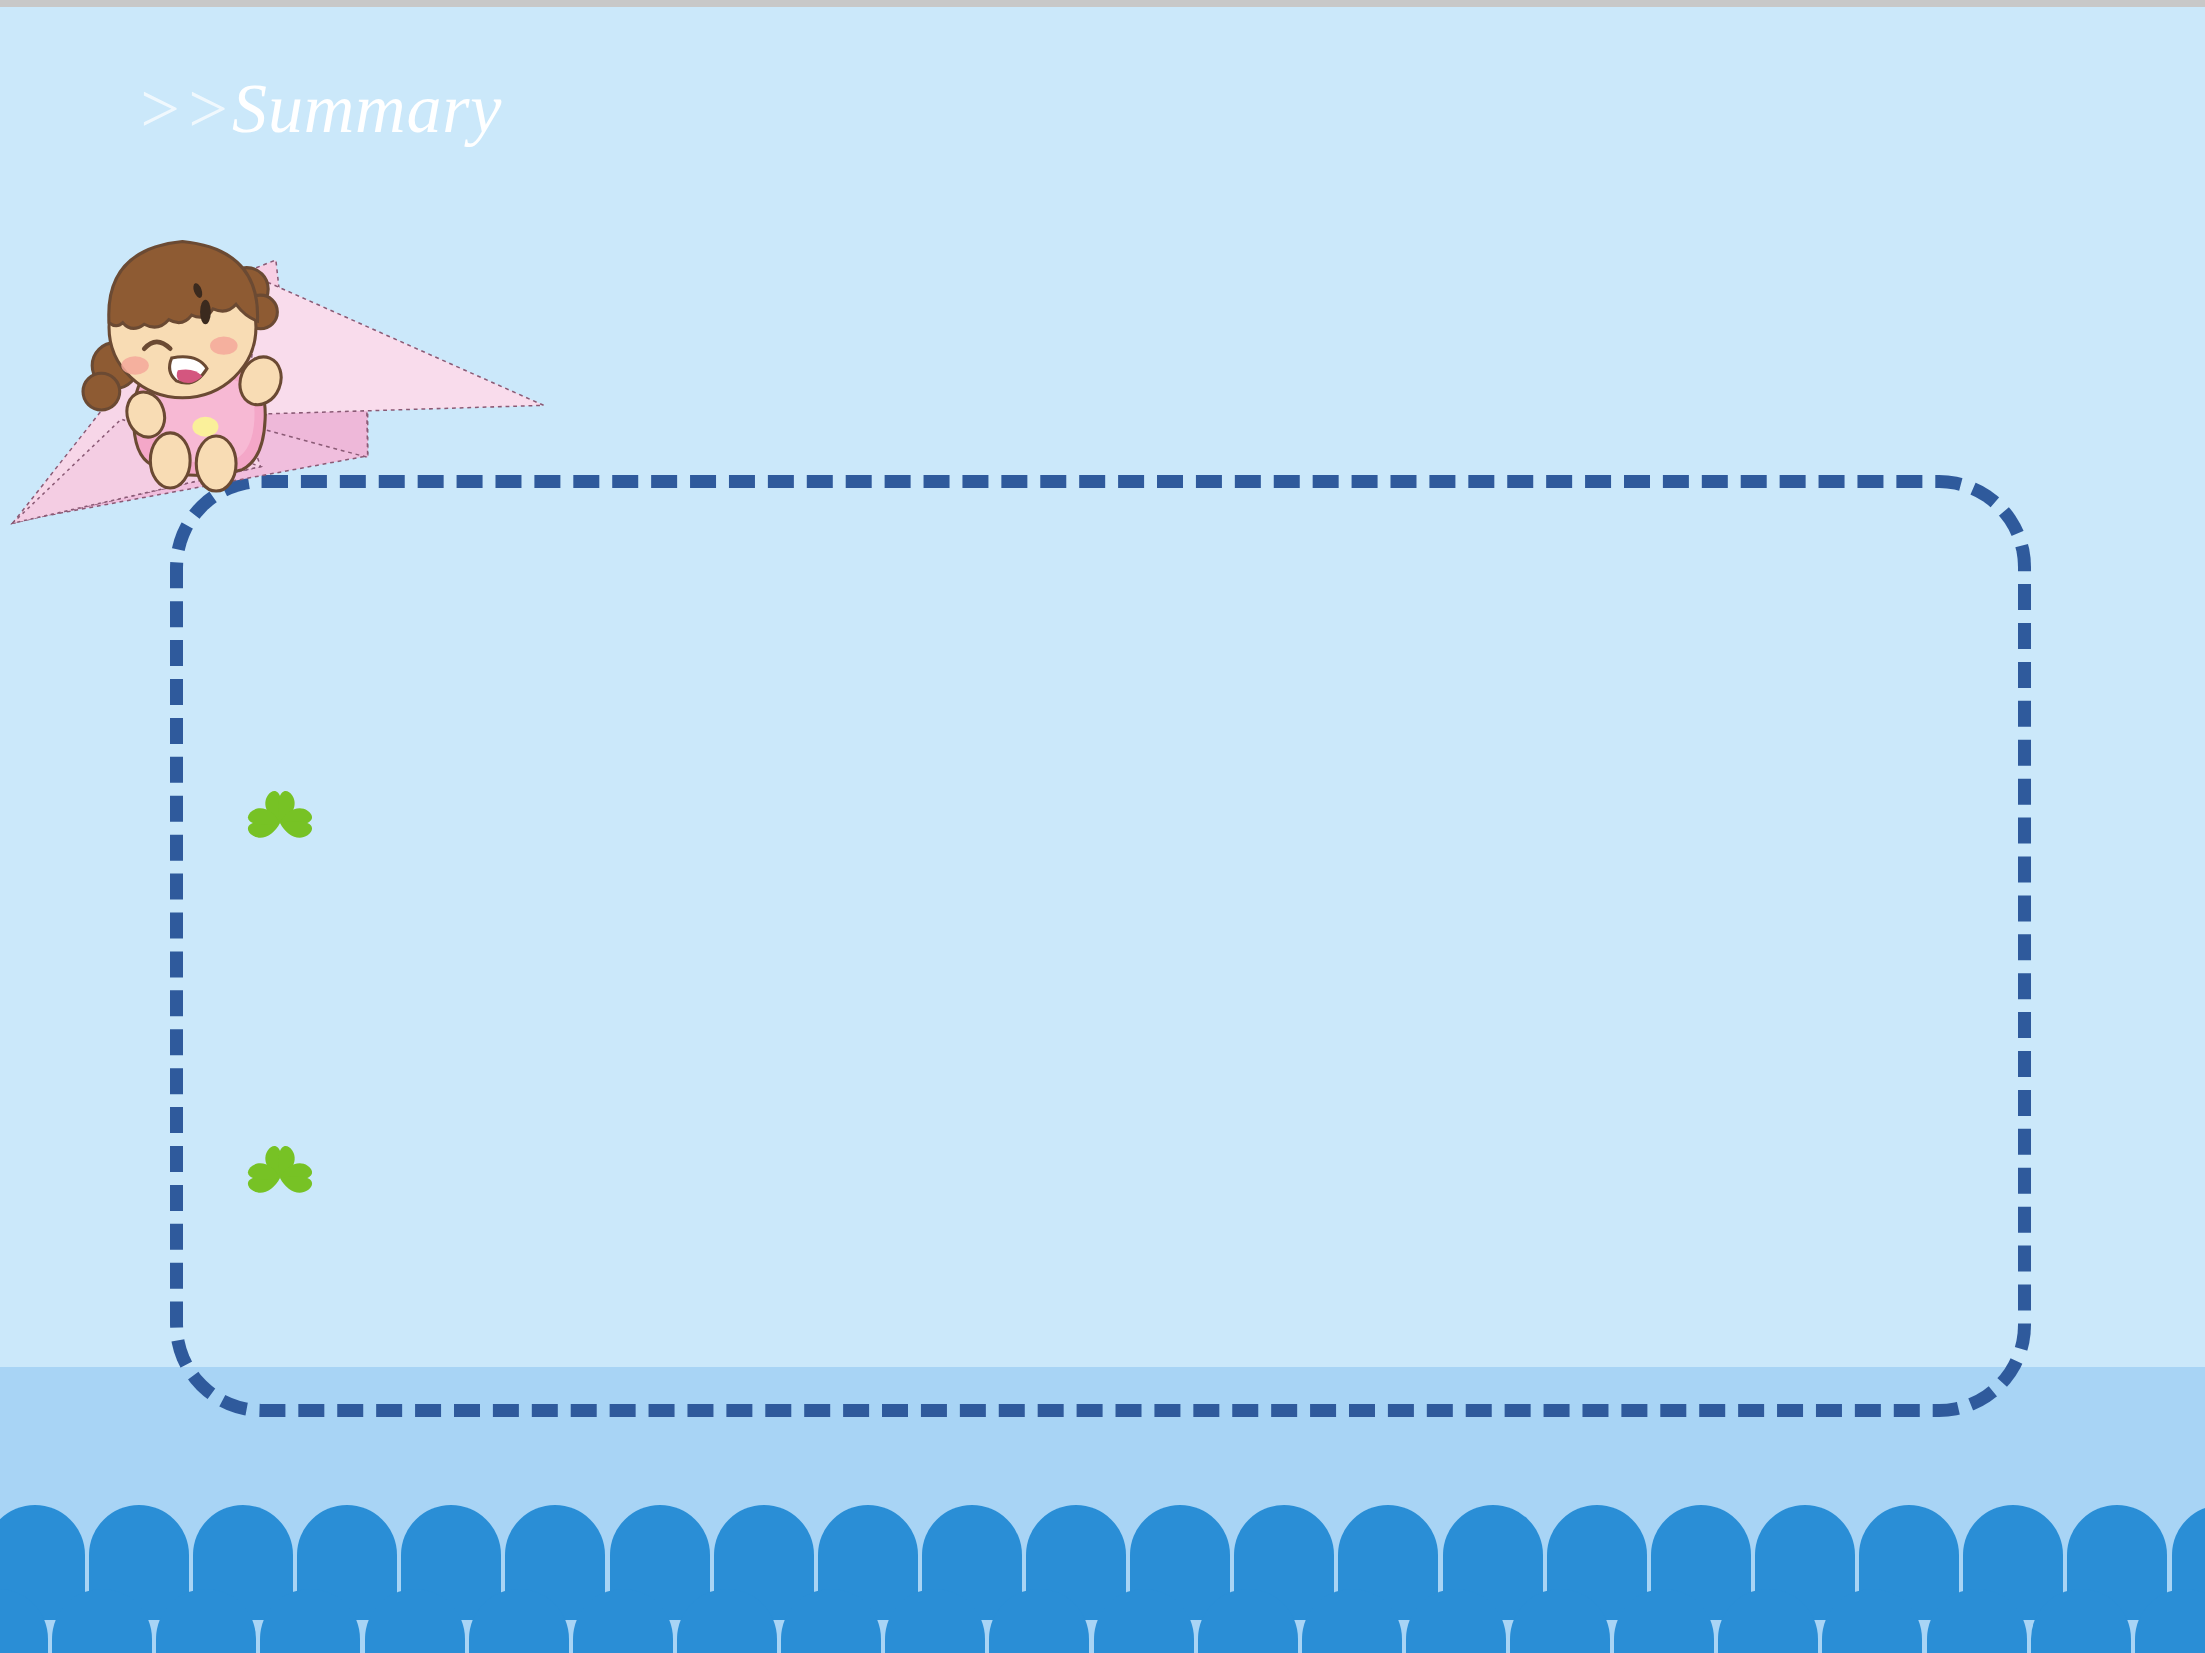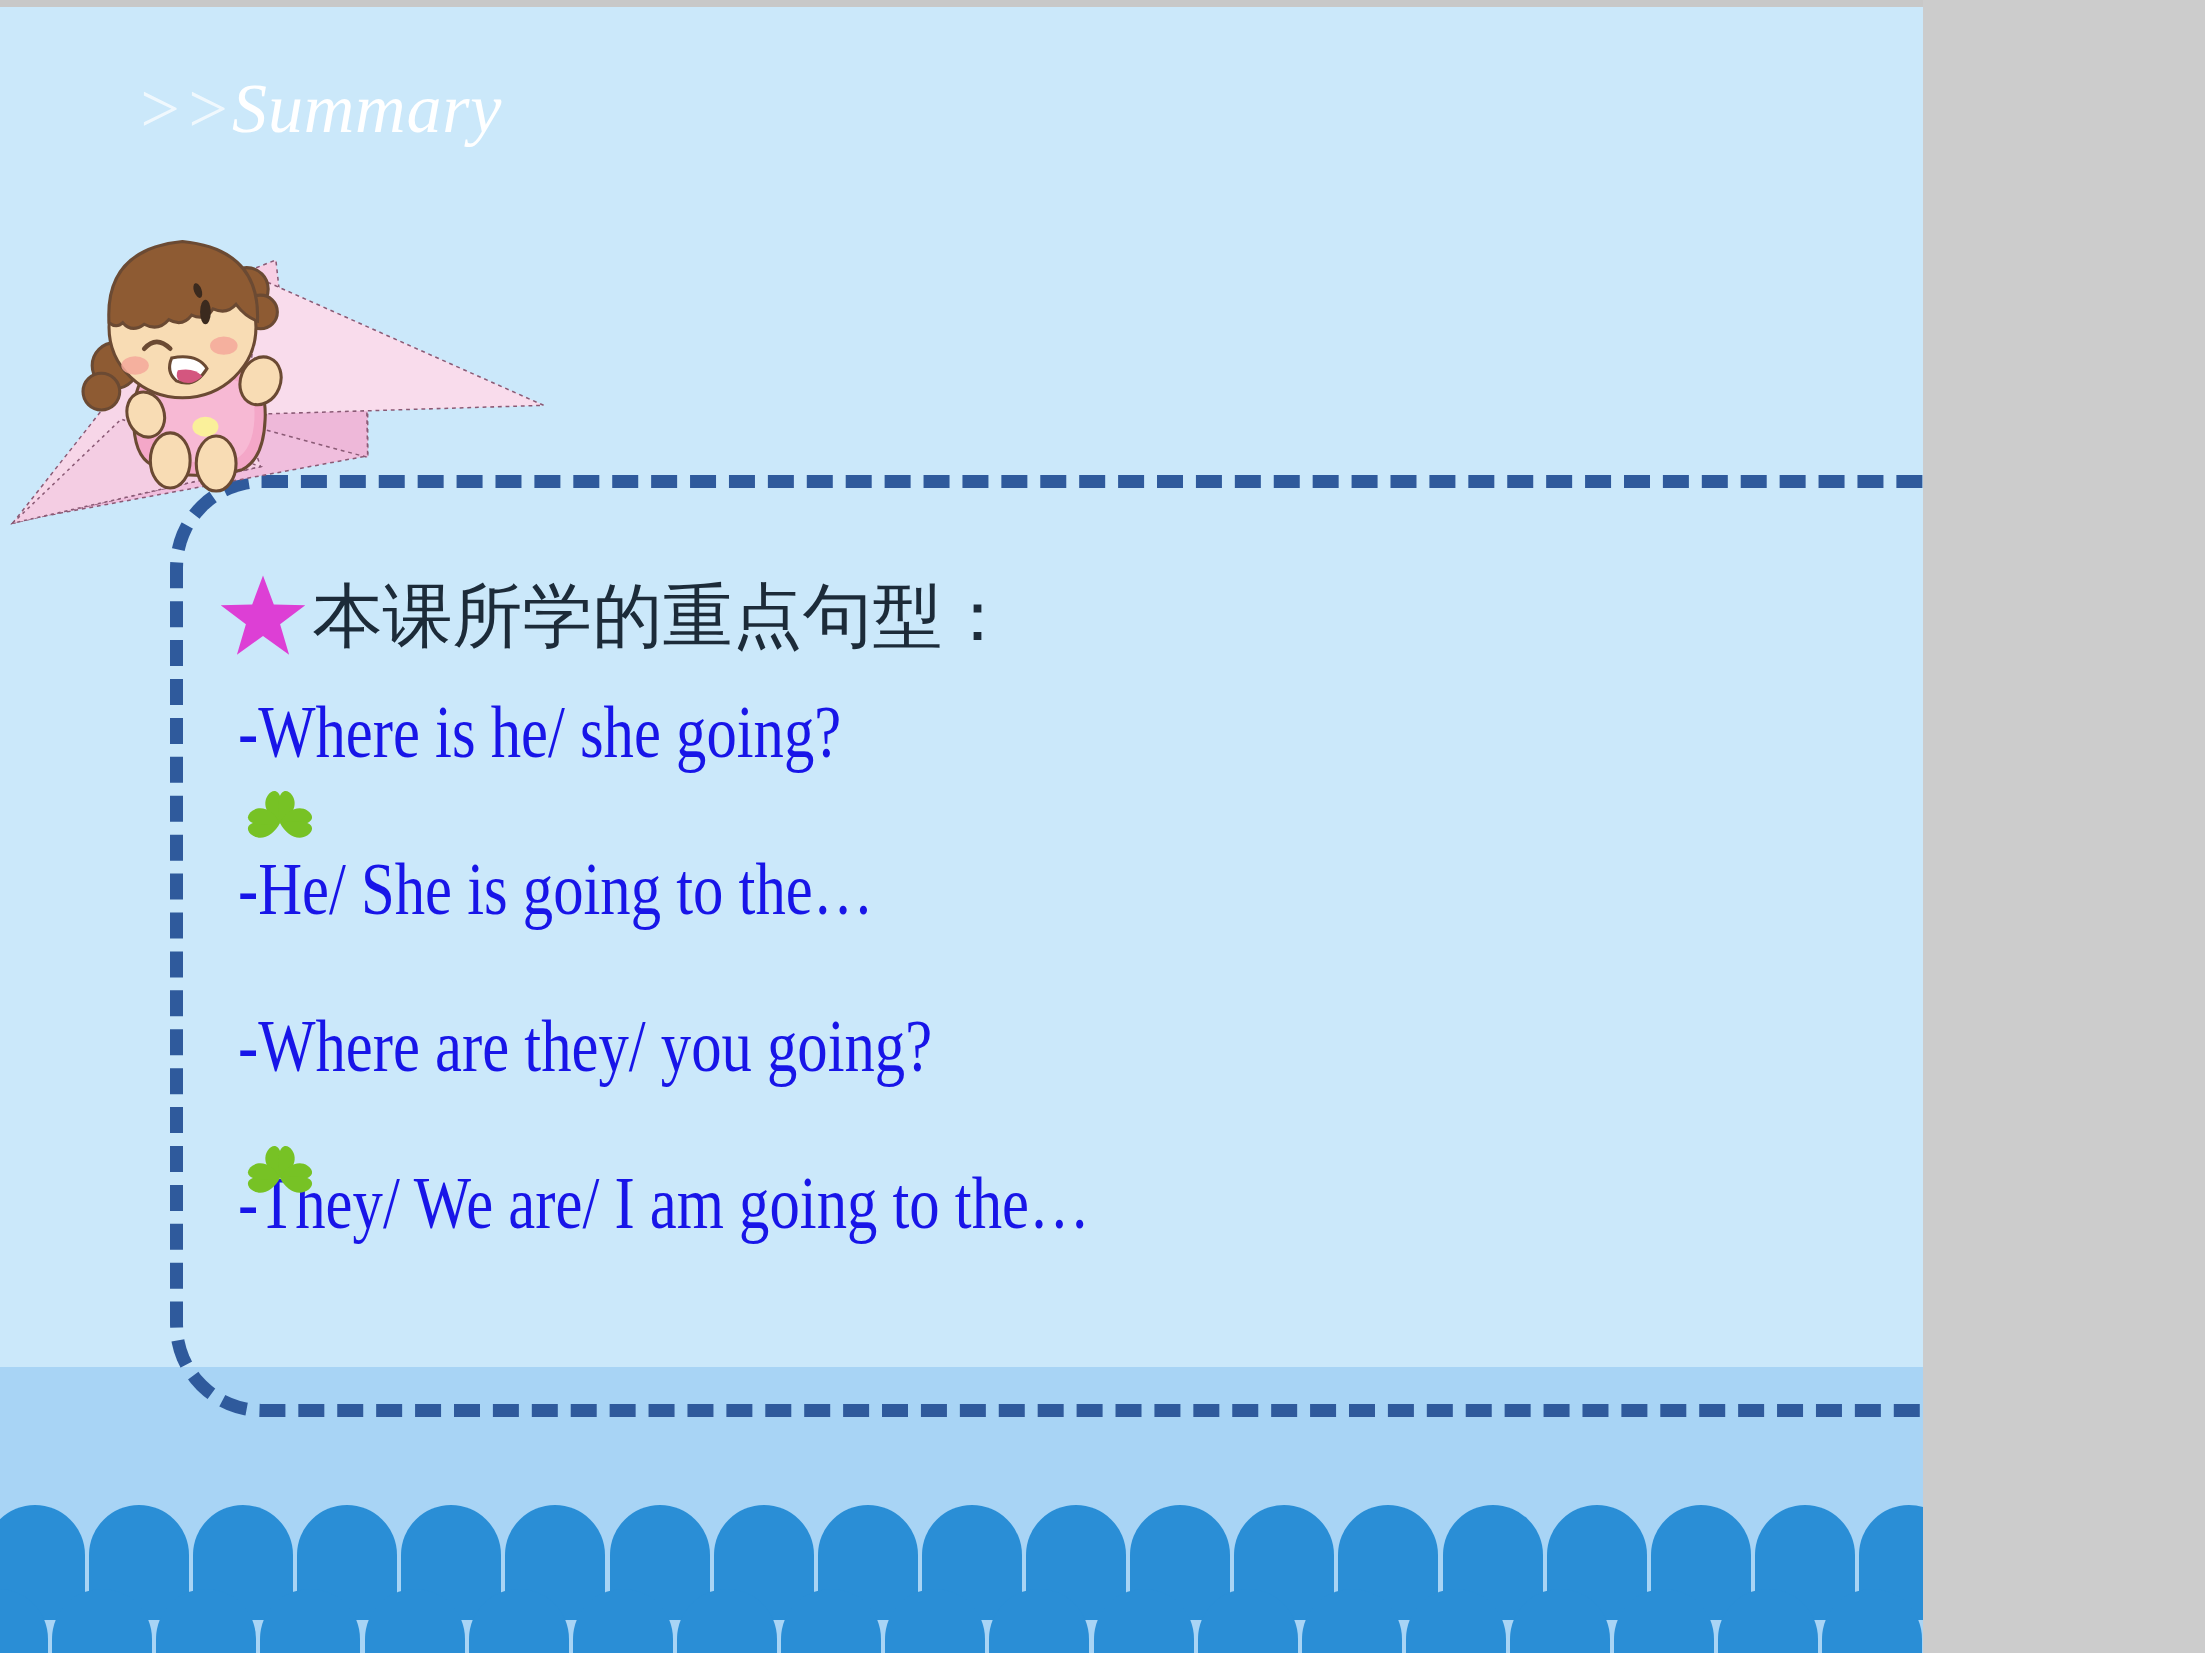--- a/index.html
+++ b/index.html
@@ -2,21 +2,21 @@
 <html style="font-size:12.3px"><head>
 <meta charset="utf-8">
 <style>
   html,body{margin:0;padding:0;}
   body{
     width:2205px;height:1654px;overflow:hidden;
     font-family:"Liberation Sans",sans-serif;
     background:#cccccc;
   }
   #slide{
-    position:relative;width:1923px;height:1654px;overflow:hidden;
+    position:relative;width:2205px;height:1654px;overflow:hidden;
   }
   
   .top-strip{
     position:absolute;left:0;top:0;width:2205px;height:6.9px;
     background:#c8c8c8;z-index:60;
   }
   
   .bg-upper{
     position:absolute;left:0;top:6.9px;width:2205px;height:1360px;
     background:#cbe8fa;
@@ -235,34 +235,17 @@
         <path d="M60 60 C44 52 36 36 44 24 C52 12 68 16 60 60 Z"></path>
         <path d="M60 60 C76 52 84 36 76 24 C68 12 52 16 60 60 Z"></path>
         <path d="M60 60 C52 76 36 84 24 76 C12 68 16 52 60 60 Z"></path>
         <path d="M60 60 C68 44 84 36 96 44 C108 52 104 68 60 60 Z"></path>
         <path d="M60 60 C68 76 84 84 96 76 C108 68 104 52 60 60 Z"></path>
         <path d="M60 60 C52 44 36 36 24 44 C12 52 16 68 60 60 Z"></path>
       </g>
     </svg>
   </div>
 
-  <div class="content">
-
-    <div class="cn-line">
-      <span class="star">
-        <svg width="90" height="90" viewBox="0 0 100 100" xmlns="http://www.w3.org/2000/svg">
-          <polygon points="50,4 62,36 97,37 69,58 79,92 50,71 21,92 31,58 3,37 38,36" fill="#dd3fd5"></polygon>
-        </svg>
-      </span>
-      <span class="cn-text">本课所学的重点句型：</span>
-    </div>
-
-    <div class="en-line en-1">-Where is he/ she going?</div>
-    <div class="en-line en-2">-He/ She is going to the…</div>
-    <div class="en-line en-3">-Where are they/ you going?</div>
-    <div class="en-line en-4">-They/ We are/ I am going to the…</div>
-
-  </div>
 
   <div class="top-strip"></div>
 
 </div>
 
 
 </body></html>

